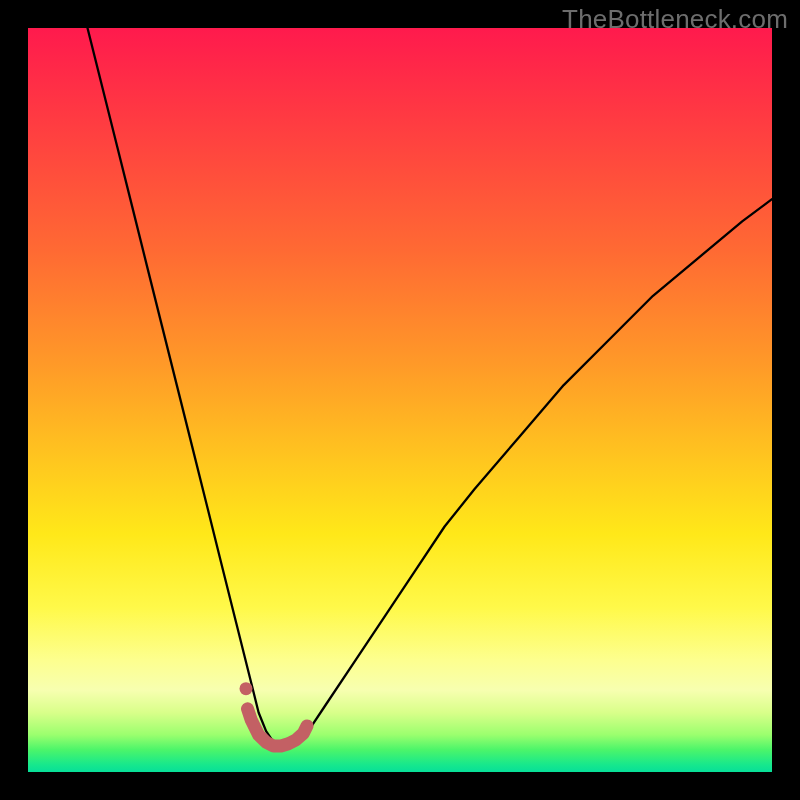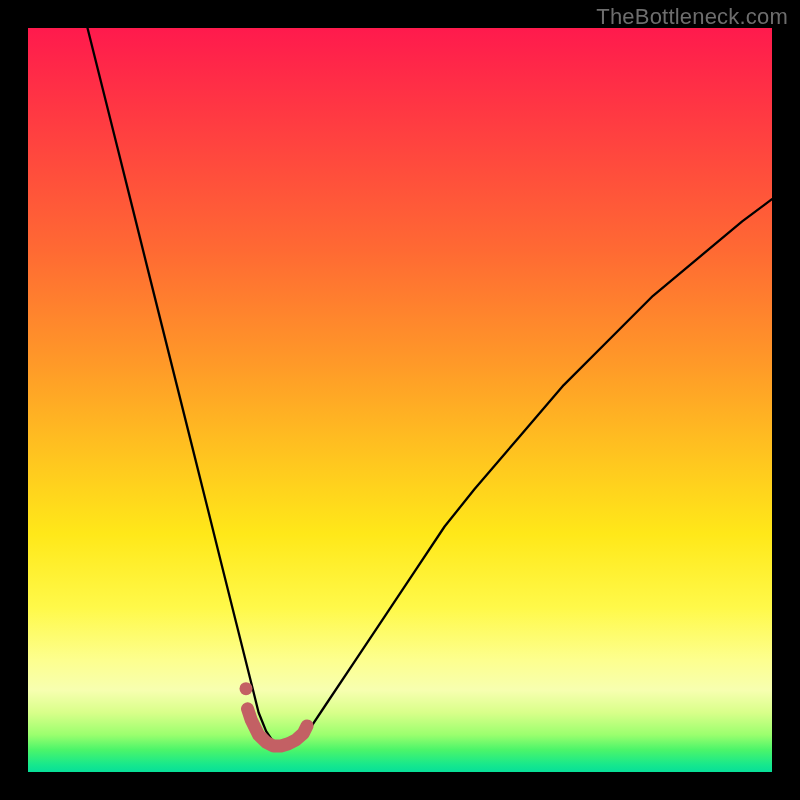--- a/index.html
+++ b/index.html
@@ -41,21 +41,21 @@
       #4cf56a 97%,
       #17e88c 99%,
       #07df99 100%
     );
   }
   .watermark {
     position: absolute;
     top: 4px;
     right: 12px;
     color: #6d6d6d;
-    font-size: 22px;
+    font-size: 26px;
     font-weight: 500;
     letter-spacing: 0.2px;
   }
   svg.curve {
     position: absolute;
     top: 0;
     left: 0;
     width: 744px;
     height: 744px;
   }

